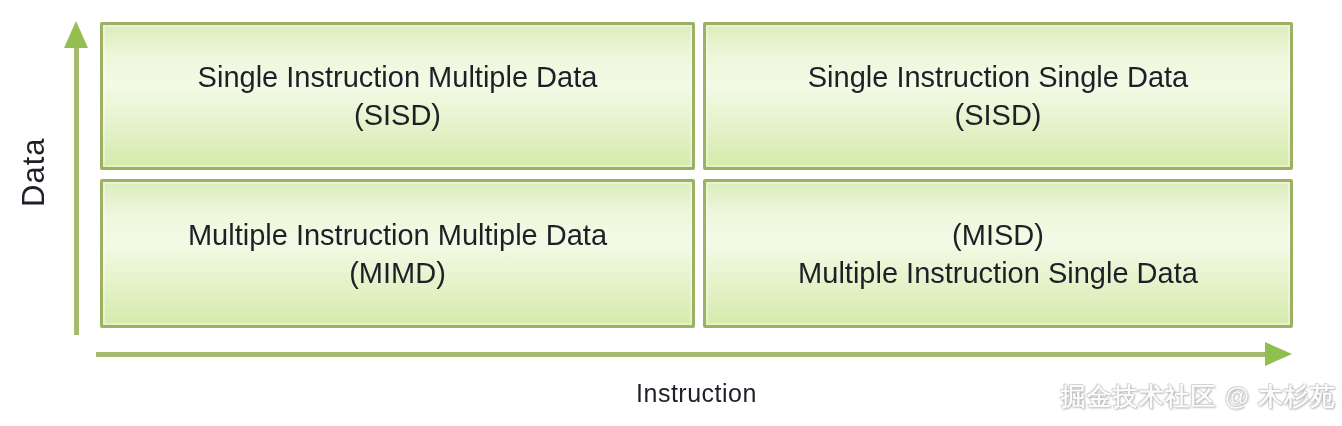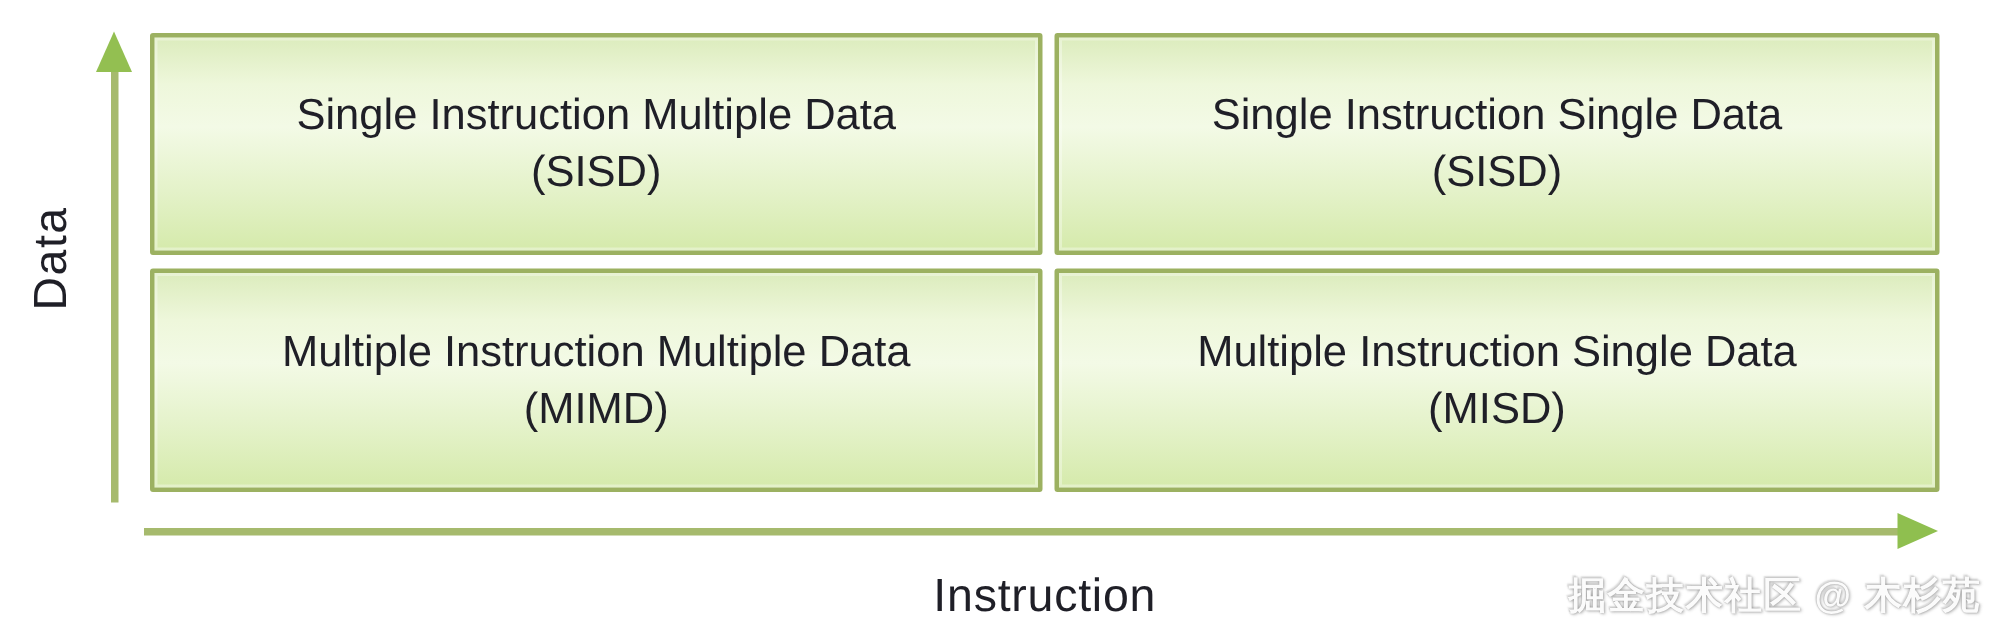--- a/index.html
+++ b/index.html
@@ -102,29 +102,29 @@
     border-top: 12px solid transparent;
     border-bottom: 12px solid transparent;
     border-left: 27px solid #8fbf4f;
   }
   .x-label {
     position: absolute;
     left: 100px;
     top: 379px;
     width: 1193px;
     text-align: center;
-    font-size: 31px;
+    font-size: 25px;
     color: #1f1f27;
     letter-spacing: 0.5px;
   }
 
   
   .watermark {
     position: absolute;
-    right: 21px;
+    right: 6px;
     top: 380px;
     font-size: 25px;
     font-weight: bold;
     color: #fbfbfb;
     text-shadow:
       0 0 1px rgba(90,90,90,0.55),
       1px 1px 2px rgba(120,120,120,0.45),
       -1px -1px 1px rgba(150,150,150,0.3);
     letter-spacing: 1px;
   }
@@ -145,22 +145,22 @@
     </div>
     <div class="cell">
       <div>Single Instruction Single Data</div>
       <div>(SISD)</div>
     </div>
     <div class="cell">
       <div>Multiple Instruction Multiple Data</div>
       <div>(MIMD)</div>
     </div>
     <div class="cell">
+      <div>(MISD)</div>
       <div>Multiple Instruction Single Data</div>
-      <div>(MISD)</div>
     </div>
   </div>
 
   <div class="x-shaft"></div>
   <div class="x-head"></div>
   <div class="x-label">Instruction</div>
 
   <div class="watermark">掘金技术社区 @ 木杉苑</div>
 
 </div>

